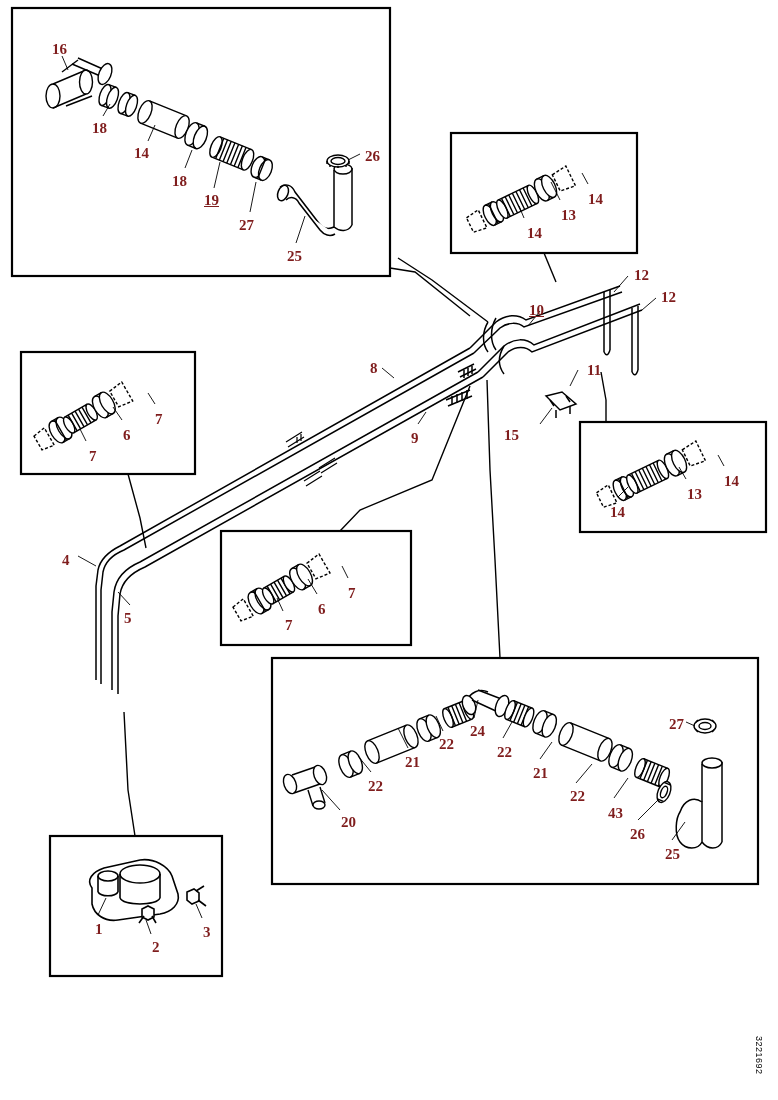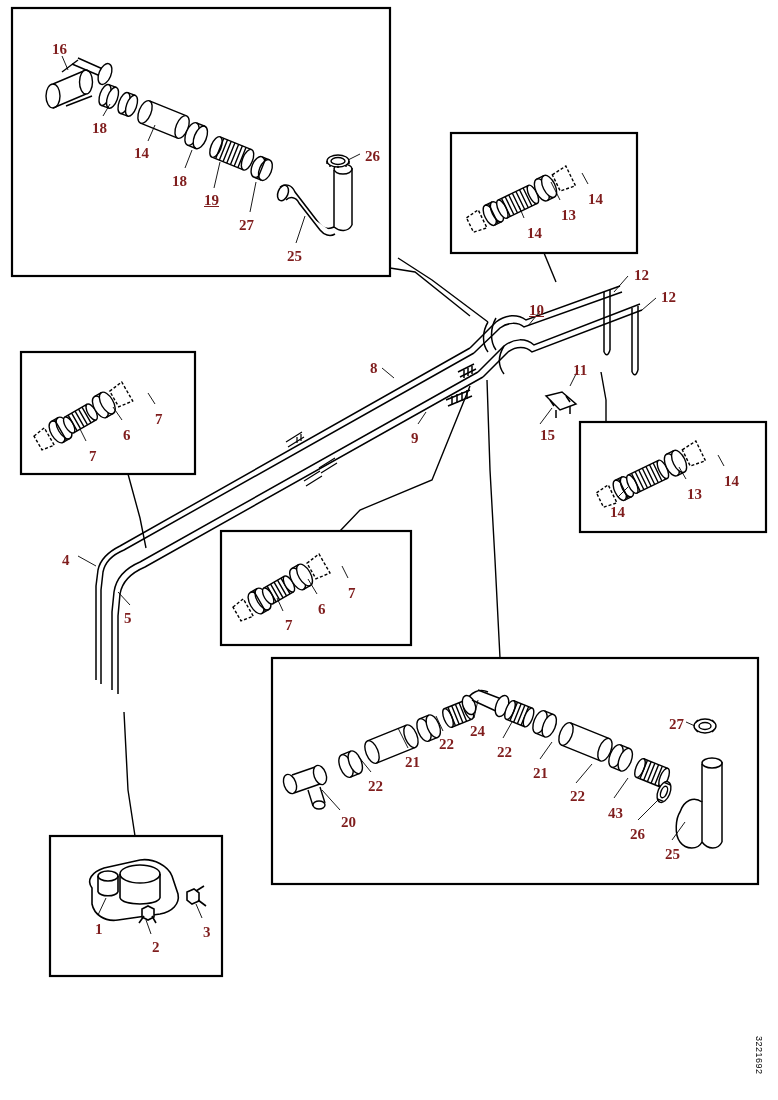--- a/index.html
+++ b/index.html
@@ -486,20 +486,20 @@
 
   <div class="callout" style="left:95px;  top:922px;">1</div>
   <div class="callout" style="left:152px; top:940px;">2</div>
   <div class="callout" style="left:203px; top:925px;">3</div>
 
   <div class="callout" style="left:62px;  top:553px;">4</div>
   <div class="callout" style="left:124px; top:611px;">5</div>
   <div class="callout" style="left:370px; top:361px;">8</div>
   <div class="callout" style="left:411px; top:431px;">9</div>
   <div class="callout" style="left:529px; top:303px;text-decoration:underline;">10</div>
-  <div class="callout" style="left:573px; top:363px;">11</div>
+  <div class="callout" style="left:587px; top:363px;">11</div>
   <div class="callout" style="left:634px; top:268px;">12</div>
   <div class="callout" style="left:661px; top:290px;">12</div>
-  <div class="callout" style="left:540px; top:428px;">15</div>
+  <div class="callout" style="left:504px; top:428px;">15</div>
 
   <div class="partnum" style="left:764px; top:1036px;">3221692</div>
 
 </div>
 
 </body></html>

